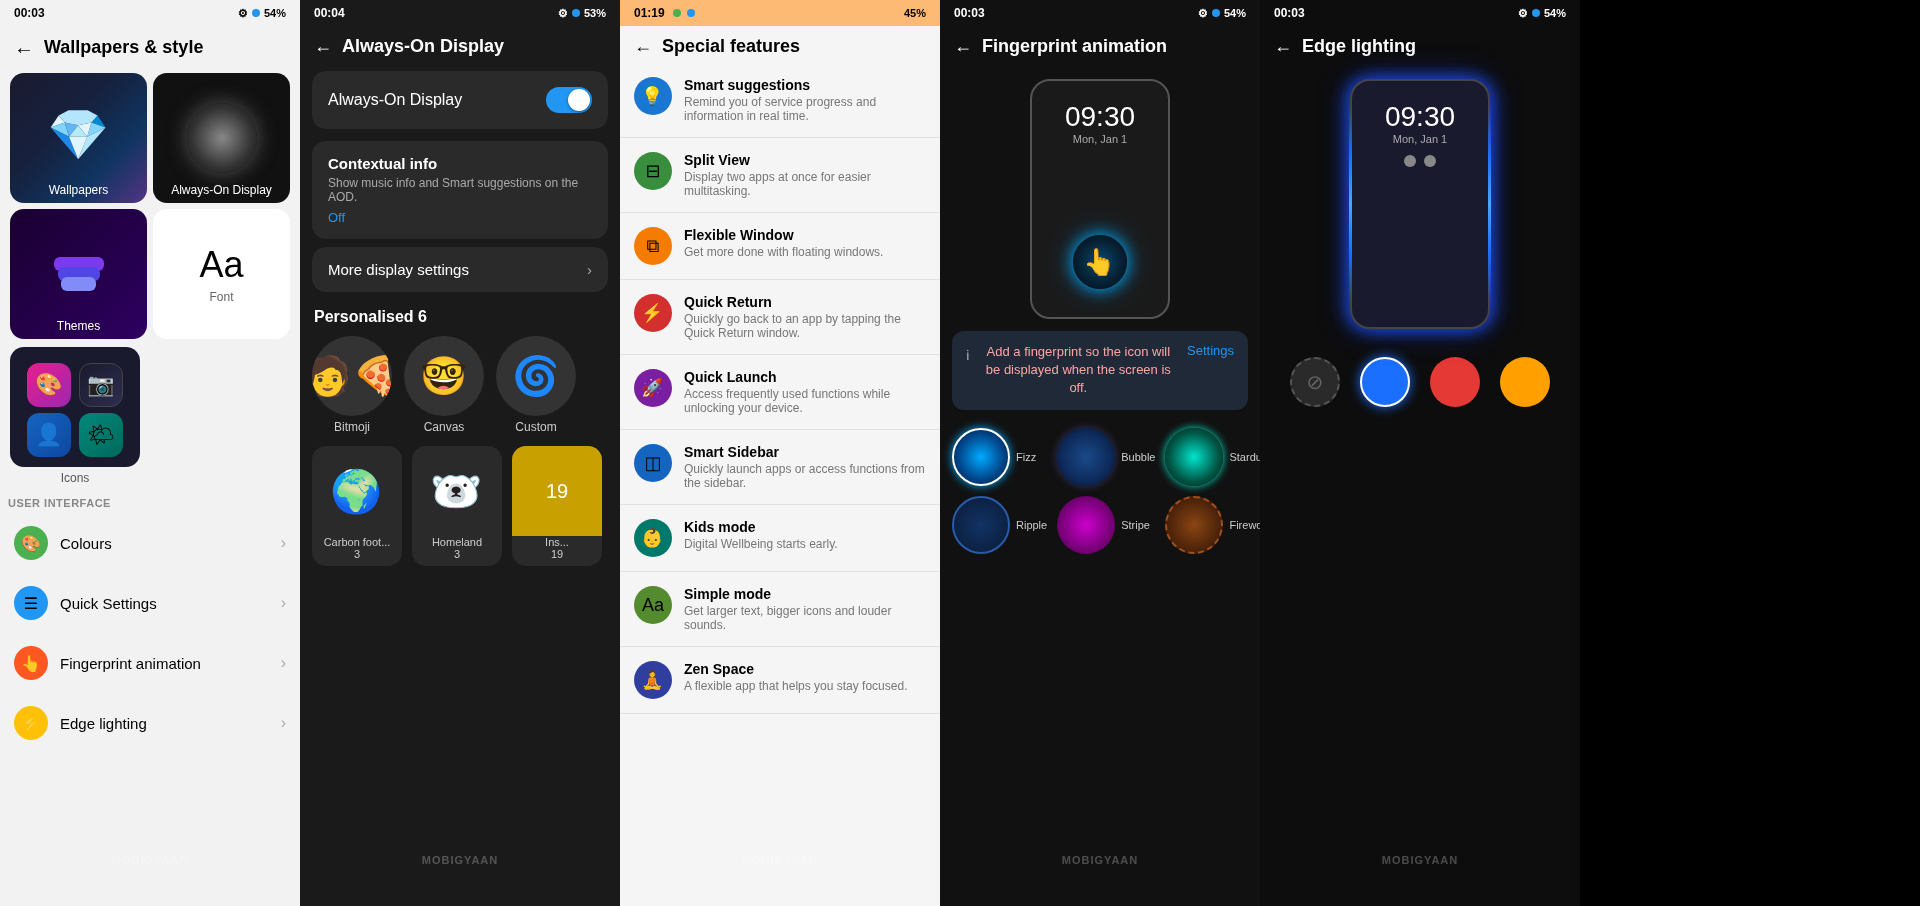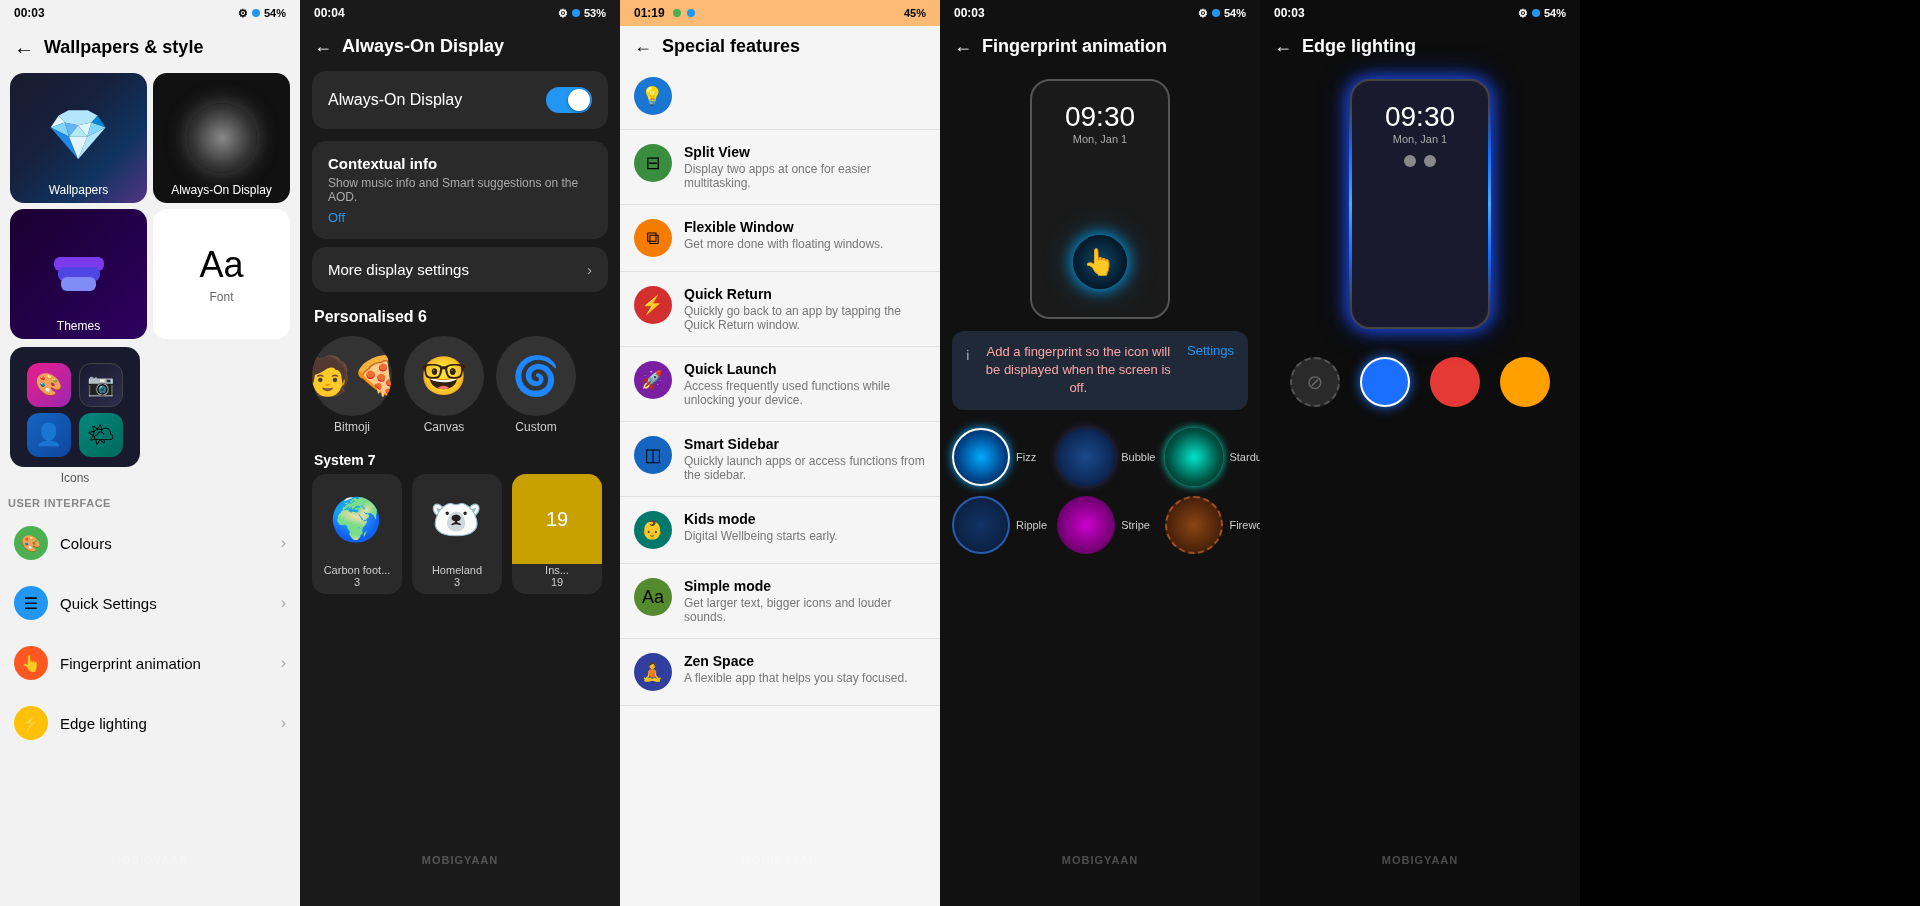--- a/index.html
+++ b/index.html
@@ -532,23 +532,20 @@
       <div class="avatar-circle">🤓</div>
       <span class="avatar-label">Canvas</span>
     </div>
     <div class="avatar-item">
       <div class="avatar-circle">🌀</div>
       <span class="avatar-label">Custom</span>
     </div>
   </div>
 
   <div class="system-section">
-    <div class="system-title">
-      <span>System</span> <span>7</span>
-    </div>
     <div class="theme-card-row">
       <div class="theme-card">
         <div class="theme-card-img">🌍</div>
         <span class="theme-card-label">Carbon foot...</span>
         <span class="theme-card-label">3</span>
       </div>
       <div class="theme-card">
         <div class="theme-card-img">🐻‍❄️</div>
         <span class="theme-card-label">Homeland</span>
         <span class="theme-card-label">3</span>
@@ -577,20 +574,24 @@
   </div>
   <div class="header" style="color:#000;">
     <span class="back" style="color:#000;">←</span>
     <span>Special features</span>
   </div>
 
   <div class="feature-list">
 
   <div class="feature-item">
     <div class="feature-icon fi-blue">💡</div>
+    <div class="feature-text">
+      <div class="title">Smart suggestions</div>
+      <div class="sub">Remind you of service progress and information in real time.</div>
+    </div>
   </div>
       <div class="feature-item">
     <div class="feature-icon fi-green">⊟</div>
     <div class="feature-text">
       <div class="title">Split View</div>
       <div class="sub">Display two apps at once for easier multitasking.</div>
     </div>
   </div>
       <div class="feature-item">
     <div class="feature-icon fi-amber">⧉</div>

